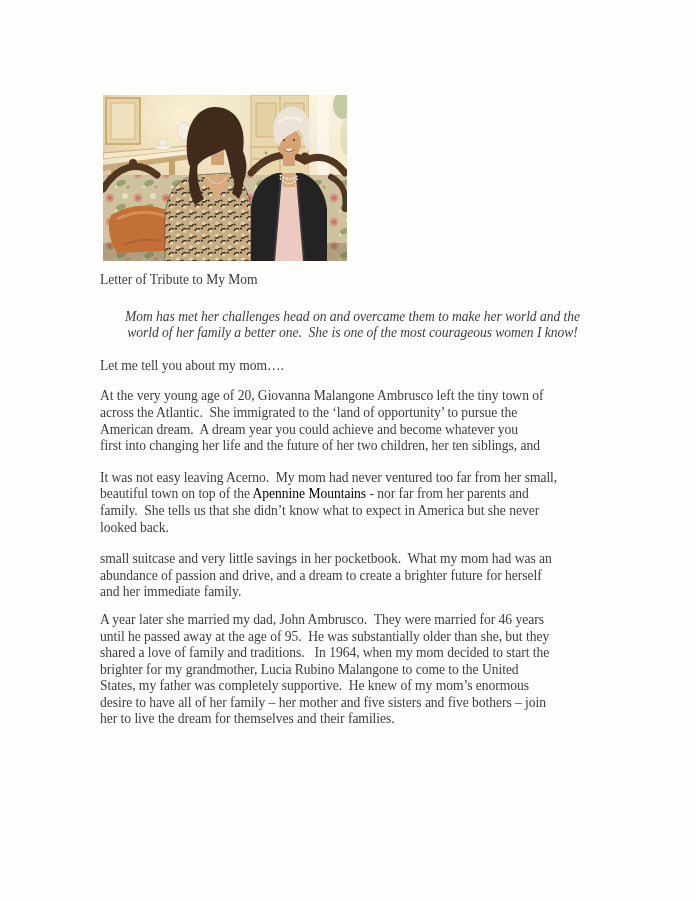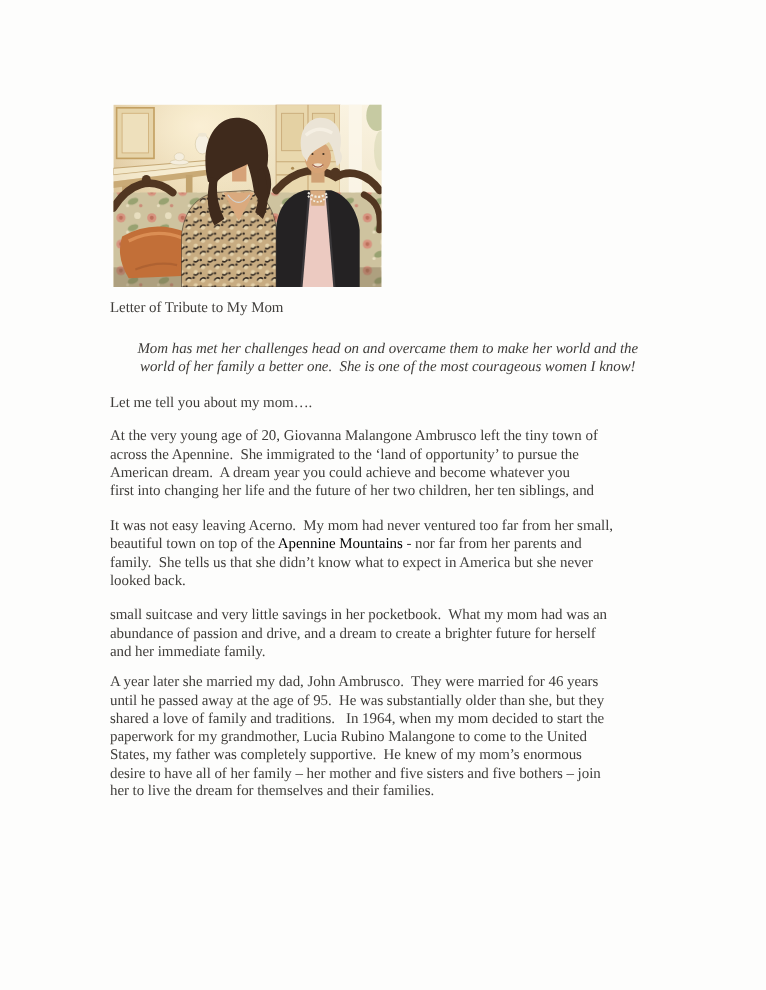--- a/index.html
+++ b/index.html
@@ -175,21 +175,21 @@
 
     <div class="intro">
         <div class="tline">Mom has met her challenges head on and overcame them to make her world and the</div>
         <div class="tline">world of her family a better one.  She is one of the most courageous women I know!</div>
       </div>
 
     <div class="lead tline">Let me tell you about my mom….</div>
 
     <div class="mb15">
         <div class="tline">At the very young age of 20, Giovanna Malangone Ambrusco left the tiny town of</div>
-        <div class="tline">across the Apennine.  She immigrated to the ‘land of opportunity’ to pursue the</div>
+        <div class="tline">across the Atlantic.  She immigrated to the ‘land of opportunity’ to pursue the</div>
         <div class="tline">American dream.  A dream year you could achieve and become whatever you</div>
         <div class="tline">first into changing her life and the future of her two children, her ten siblings, and</div>
       </div>
 
     <div class="mb15">
         <div class="tline">It was not easy leaving Acerno.  My mom had never ventured too far from her small,</div>
         <div class="tline"><span>beautiful town on top of the </span><span class="muted">Apennine Mountains </span><span>- nor far from her parents and</span></div>
         <div class="tline">family.  She tells us that she didn’t know what to expect in America but she never</div>
         <div class="tline">looked back.</div>
       </div>
@@ -197,20 +197,20 @@
     <div class="mb11">
         <div class="tline">small suitcase and very little savings in her pocketbook.  What my mom had was an</div>
         <div class="tline">abundance of passion and drive, and a dream to create a brighter future for herself</div>
         <div class="tline">and her immediate family.</div>
       </div>
 
     <div>
         <div class="tline">A year later she married my dad, John Ambrusco.  They were married for 46 years</div>
         <div class="tline">until he passed away at the age of 95.  He was substantially older than she, but they</div>
         <div class="tline">shared a love of family and traditions.   In 1964, when my mom decided to start the</div>
-        <div class="tline">paperwork for my grandmother, Lucia Rubino Malangone to come to the United</div>
+        <div class="tline">brighter for my grandmother, Lucia Rubino Malangone to come to the United</div>
         <div class="tline">States, my father was completely supportive.  He knew of my mom’s enormous</div>
         <div class="tline">desire to have all of her family – her mother and five sisters and five bothers – join</div>
         <div class="tline">her to live the dream for themselves and their families.</div>
       </div>
   </div>
 
 </div>
 
 </body></html>

